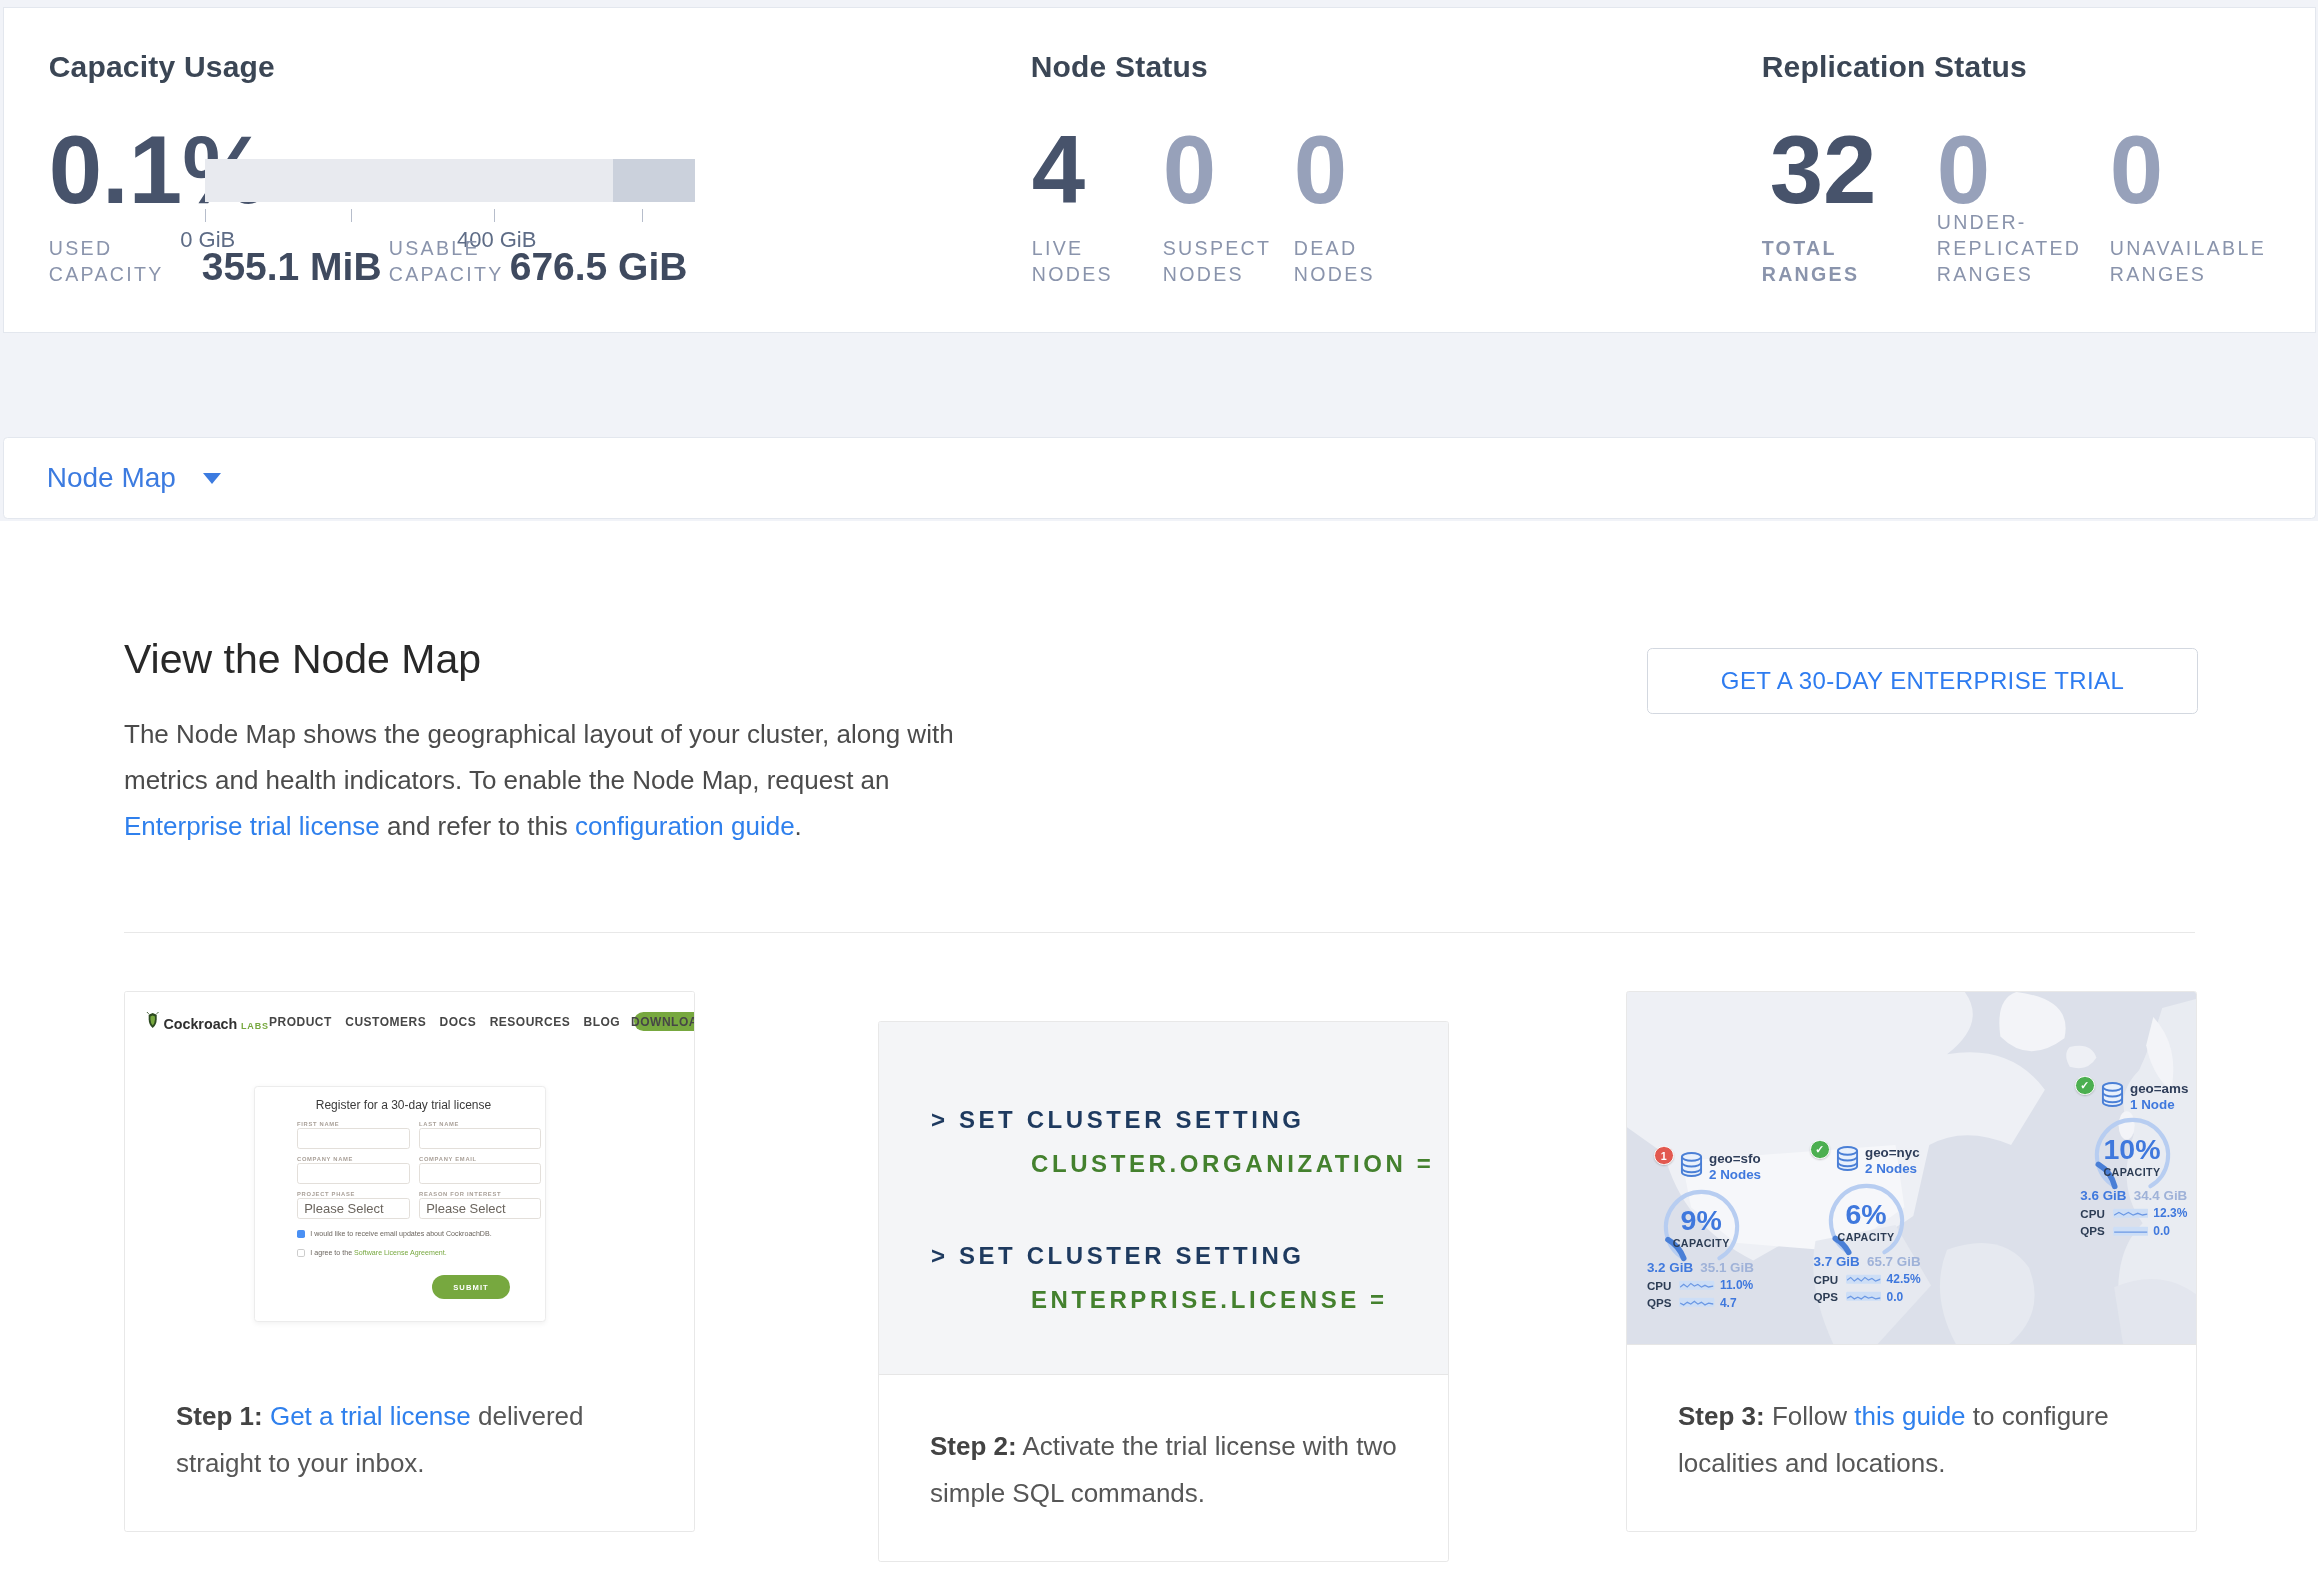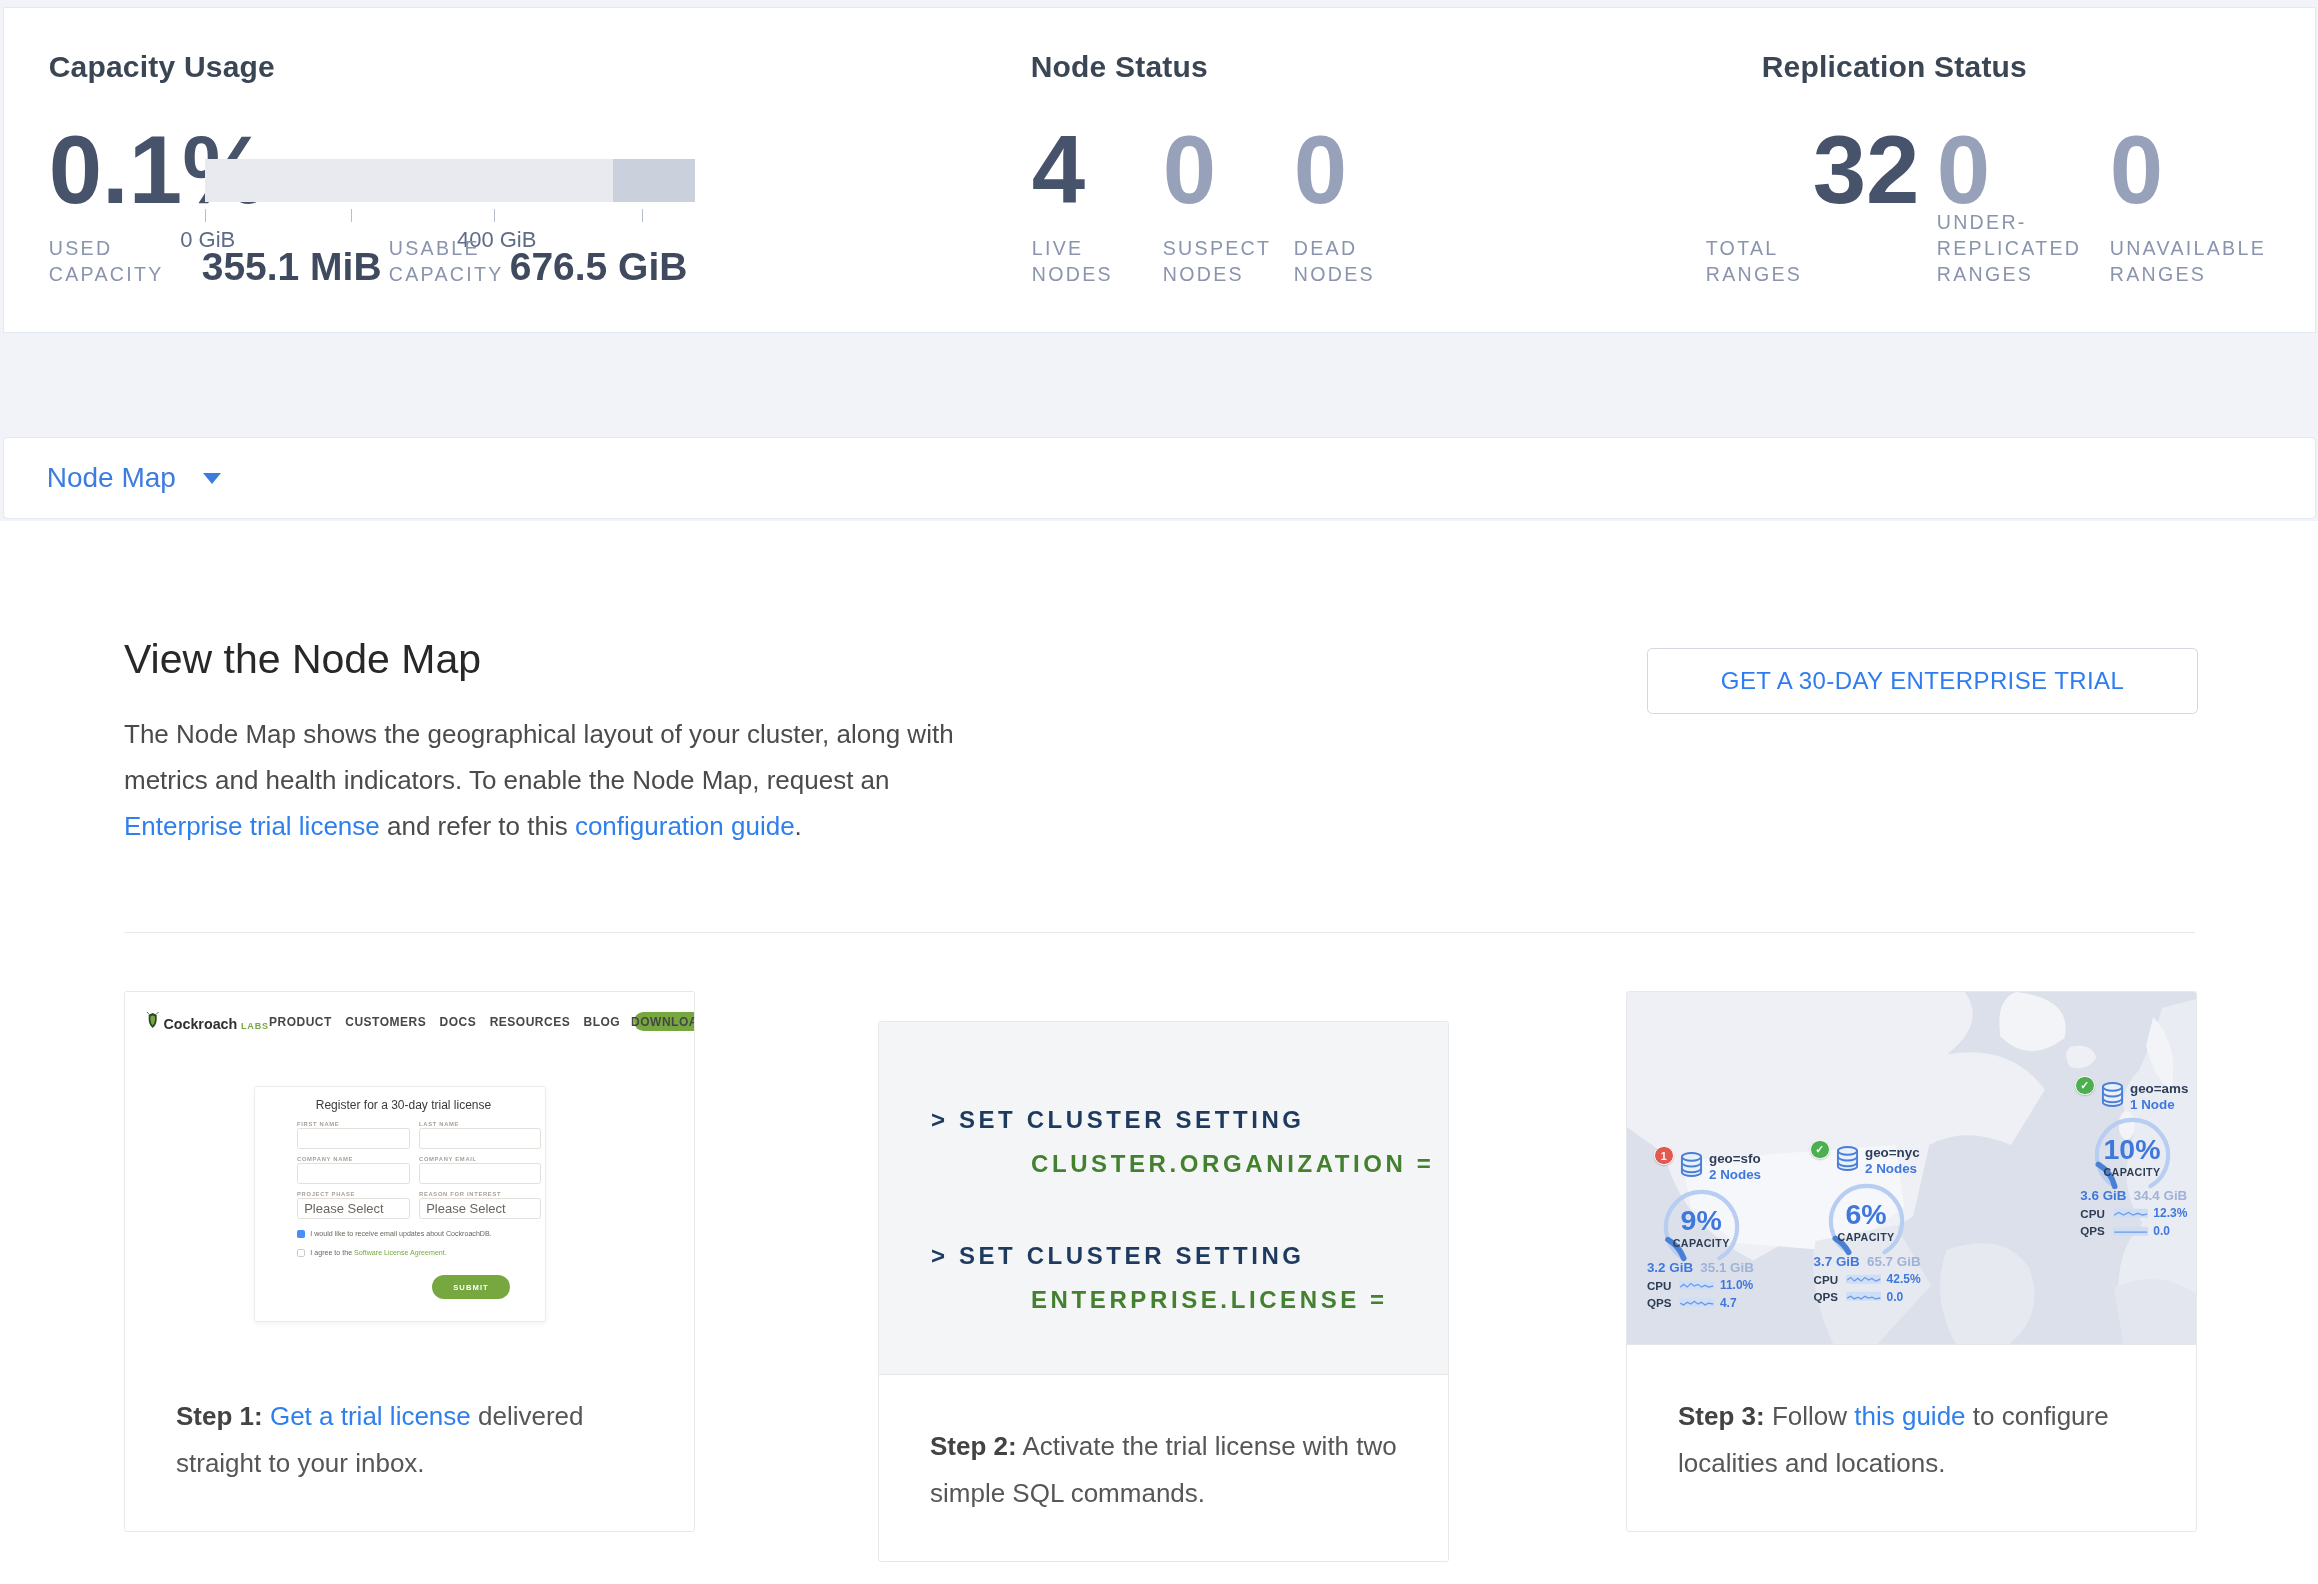--- a/index.html
+++ b/index.html
@@ -125,24 +125,24 @@
     <div class="big light" style="left:1159px;">0</div>
     <div class="big light" style="left:1290px;">0</div>
     <div class="cap-lbl" style="left:1028px;">LIVE
 NODES</div>
     <div class="cap-lbl" style="left:1159px;">SUSPECT
 NODES</div>
     <div class="cap-lbl" style="left:1290px;">DEAD
 NODES</div>
 
     <div class="sec-title" style="left:1758px;">Replication Status</div>
-    <div class="big" style="left:1809px;">32</div>
+    <div class="big" style="left:1766px;">32</div>
     <div class="big light" style="left:1933px;">0</div>
     <div class="big light" style="left:2106px;">0</div>
-    <div class="cap-lbl" style="left:1702px;">TOTAL
+    <div class="cap-lbl" style="left:1758px;font-weight:bold;">TOTAL
 RANGES</div>
     <div class="cap-lbl" style="left:1933px;">UNDER-
 REPLICATED
 RANGES</div>
     <div class="cap-lbl" style="left:2106px;">UNAVAILABLE
 RANGES</div>
   </div>
 
   <div class="nodemap-bar">
     <div class="nodemap-link">

